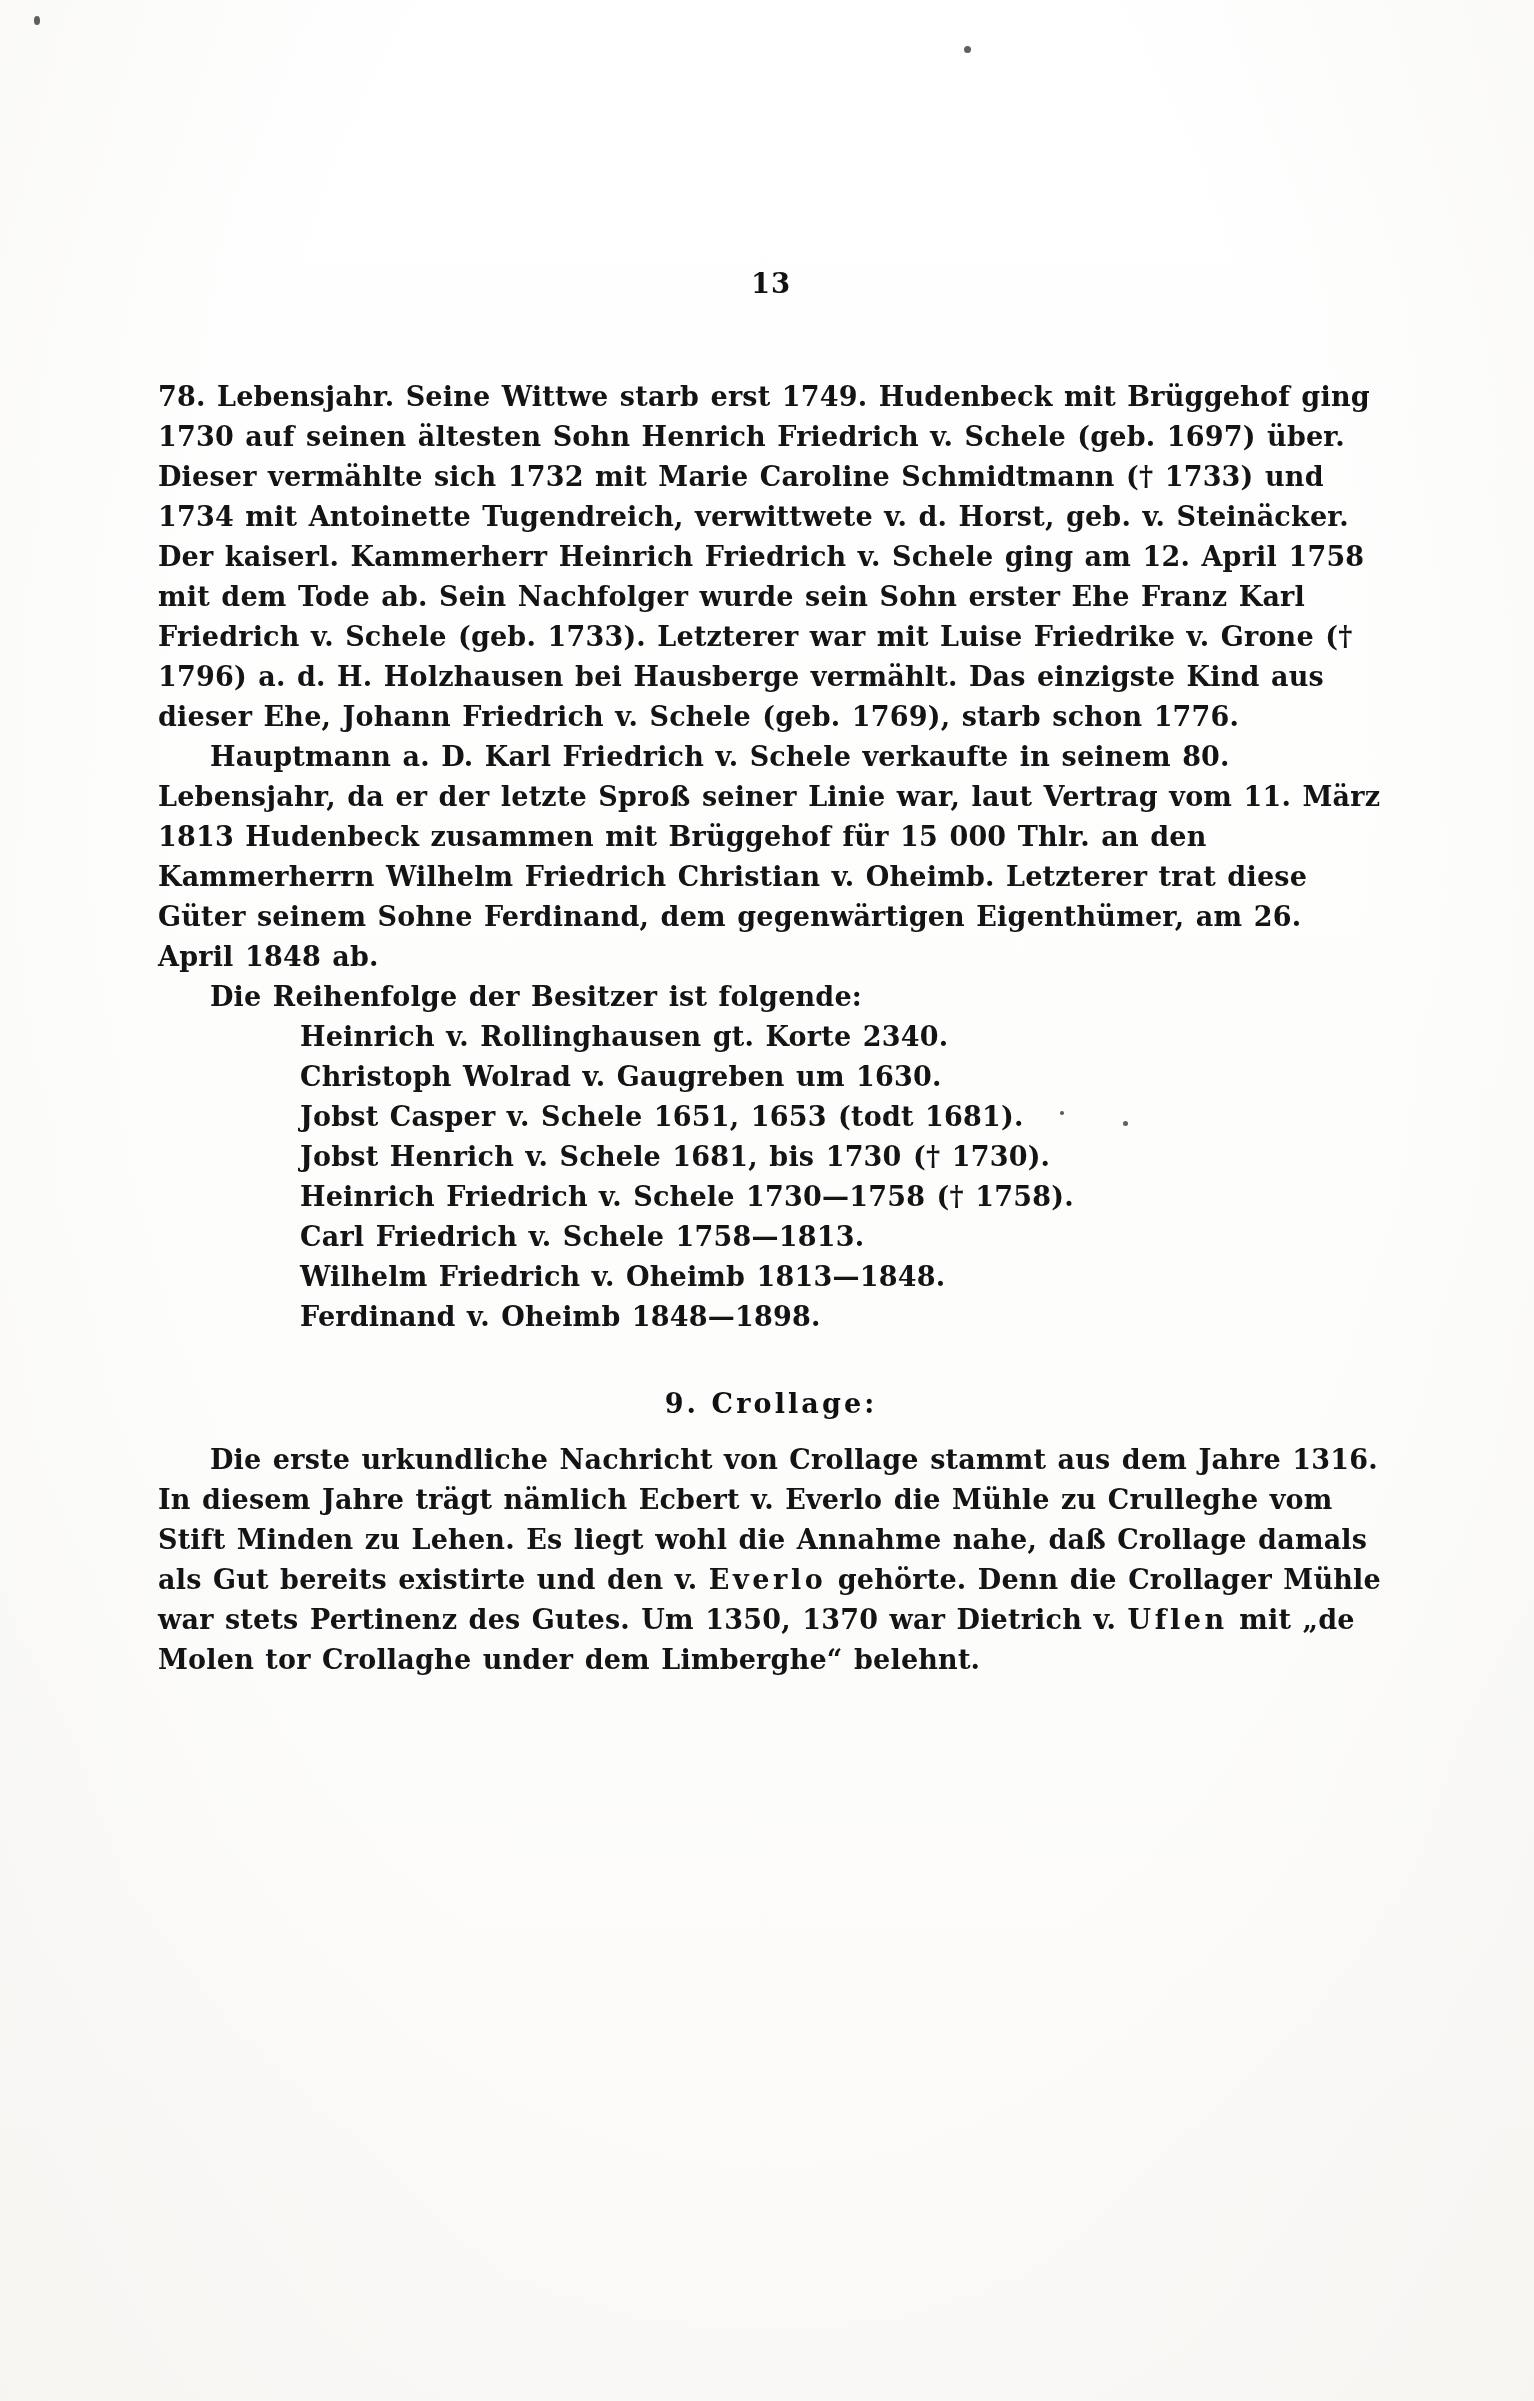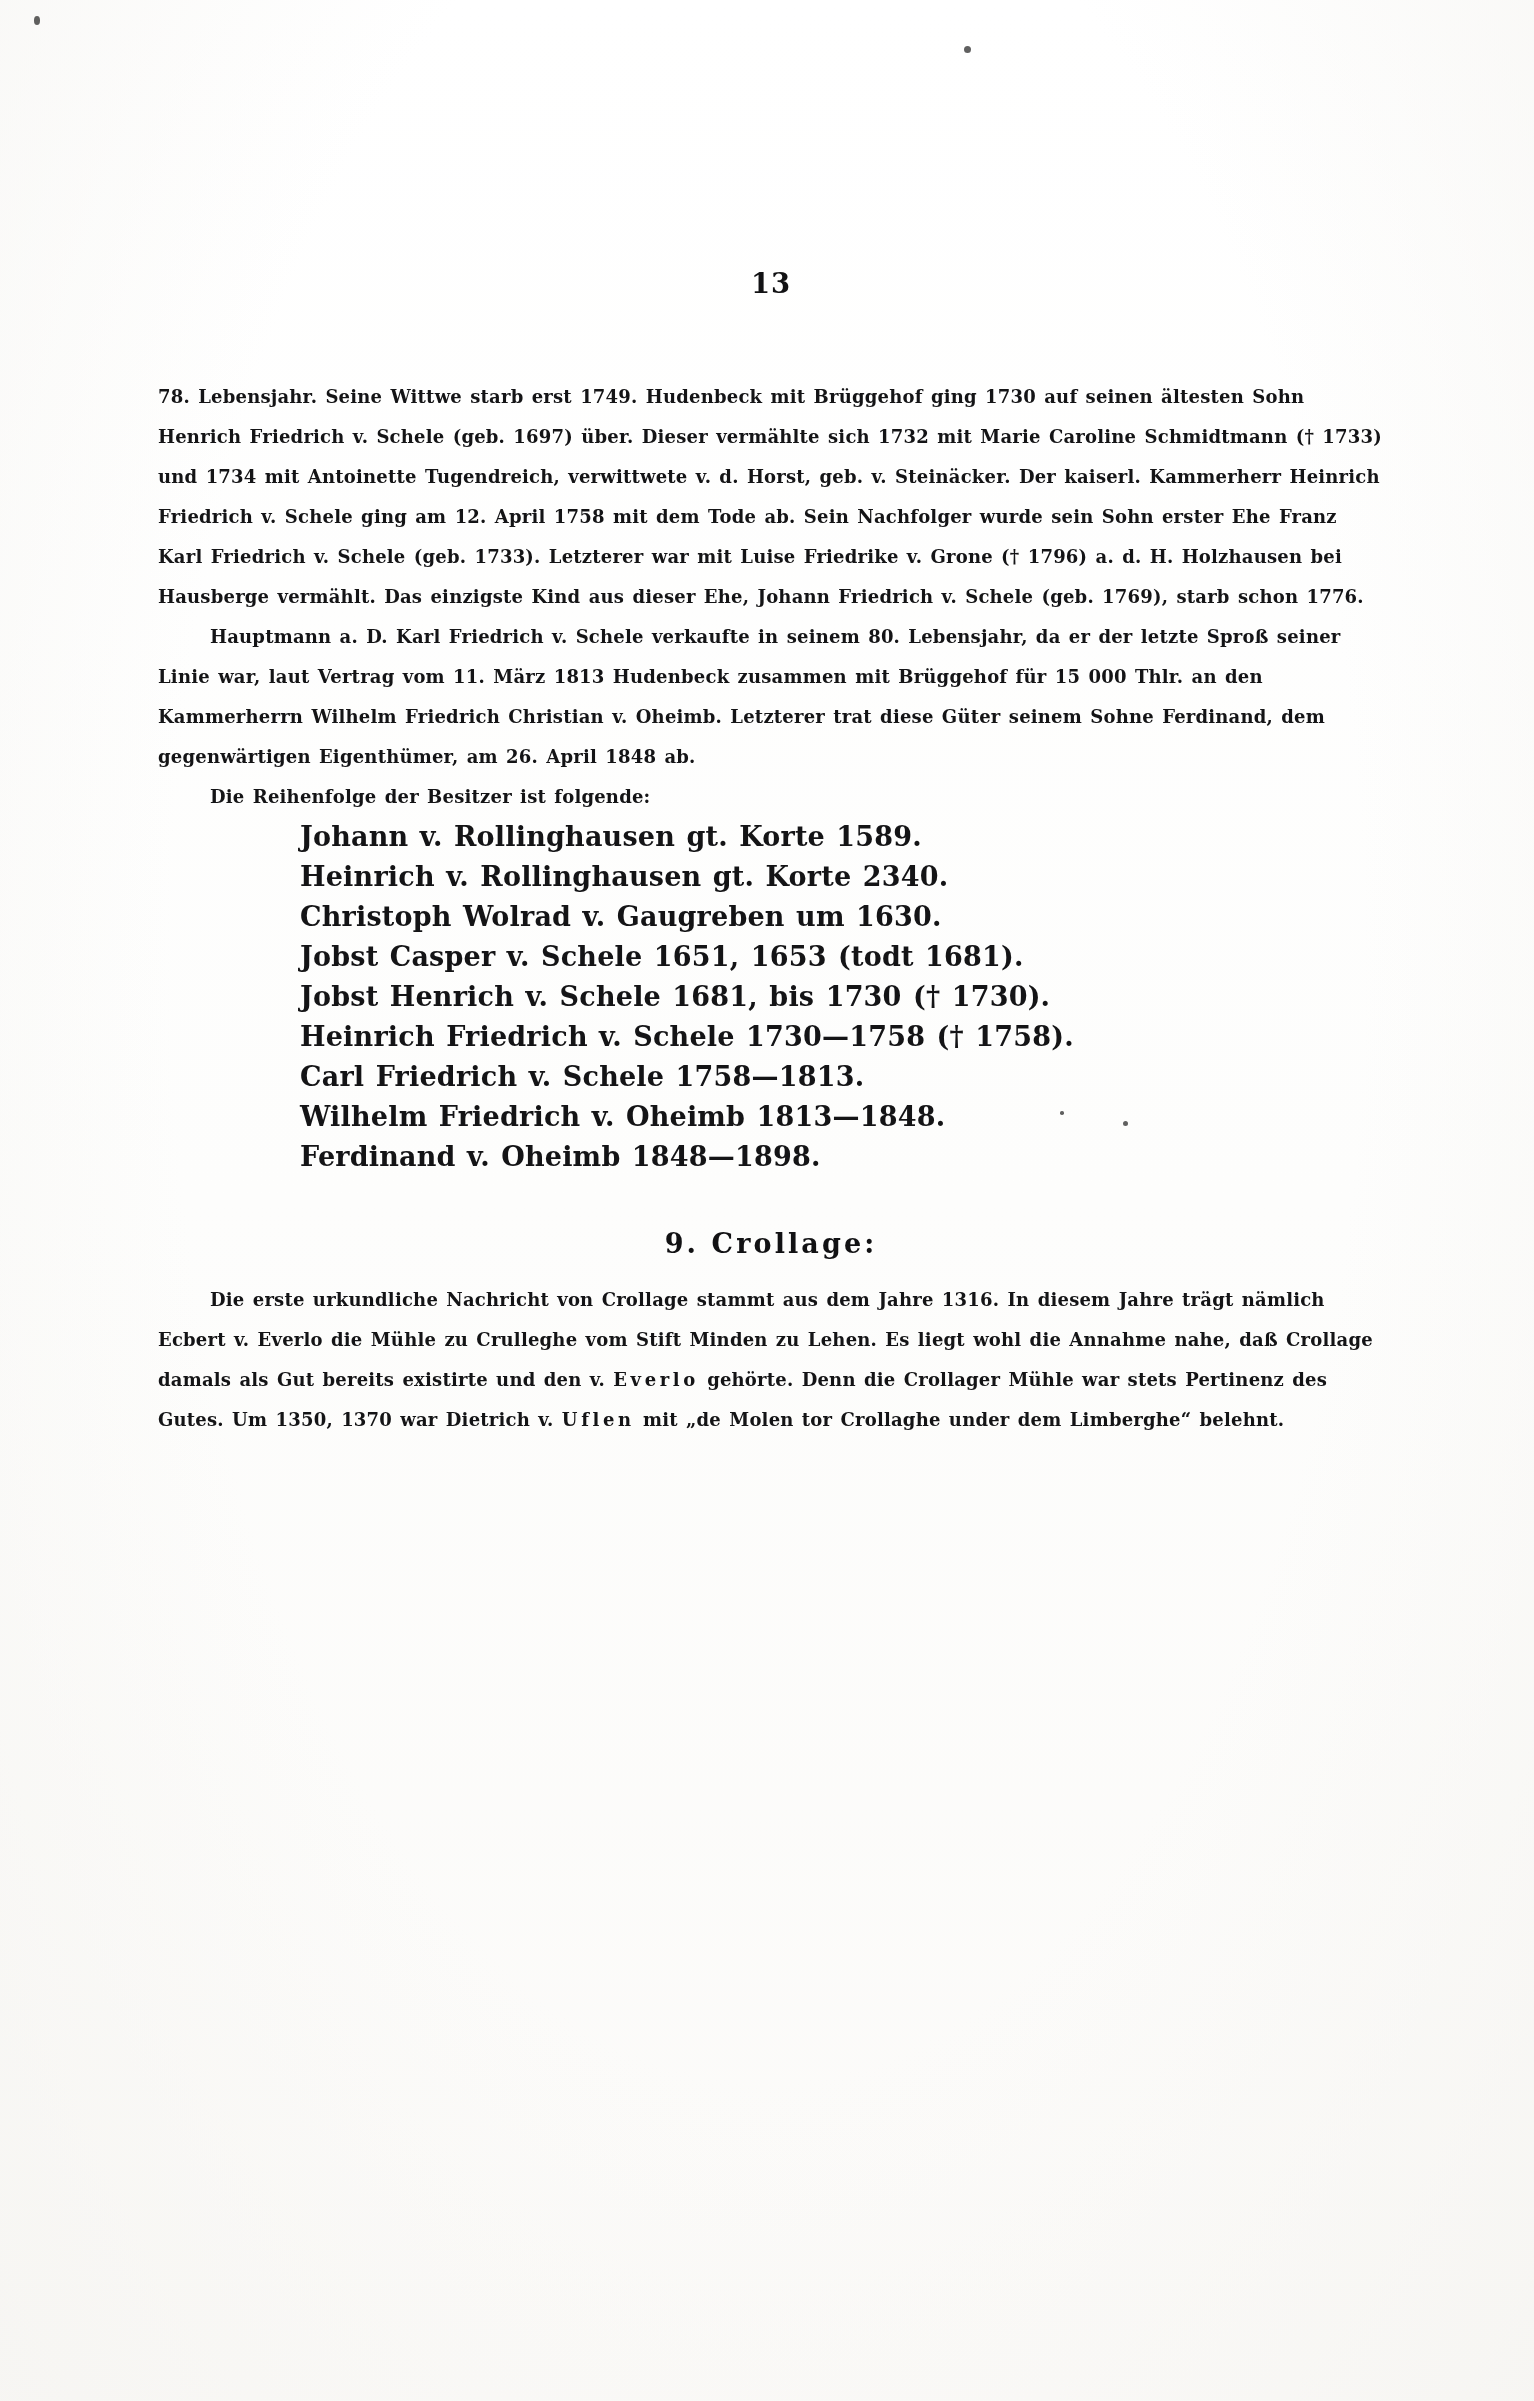--- a/index.html
+++ b/index.html
@@ -60,21 +60,21 @@
   
   .fraktur {
     font-family: "DejaVu Serif", "Liberation Serif", serif;
     font-weight: 700;
     color: #121214;
     -webkit-font-smoothing: none;
   }
 
   p.para {
     margin: 0;
-    font-size: 18px;
+    font-size: 27px;
     line-height: 40px;
     text-align: justify;
     text-justify: inter-word;
     color: #141416;
     font-weight: 600;
     letter-spacing: 0.2px;
     word-spacing: 1.8px;
     font-family: "DejaVu Serif", "Liberation Serif", serif;
   }
   p.para.indent {
@@ -131,21 +131,20 @@
 
     <div class="folio fraktur">13</div>
 
     <p class="para lastline-left">78. Lebensjahr. Seine Wittwe starb erst 1749. Hudenbeck mit Brüggehof ging 1730 auf seinen ältesten Sohn Henrich Friedrich v. Schele (geb. 1697) über. Dieser vermählte sich 1732 mit Marie Caroline Schmidtmann († 1733) und 1734 mit Antoinette Tugendreich, verwittwete v. d. Horst, geb. v. Steinäcker. Der kaiserl. Kammerherr Heinrich Friedrich v. Schele ging am 12. April 1758 mit dem Tode ab. Sein Nachfolger wurde sein Sohn erster Ehe Franz Karl Friedrich v. Schele (geb. 1733). Letzterer war mit Luise Friedrike v. Grone († 1796) a. d. H. Holzhausen bei Hausberge vermählt. Das einzigste Kind aus dieser Ehe, Johann Friedrich v. Schele (geb. 1769), starb schon 1776.</p>
 
     <p class="para indent lastline-left">Hauptmann a. D. Karl Friedrich v. Schele verkaufte in seinem 80. Lebensjahr, da er der letzte Sproß seiner Linie war, laut Vertrag vom 11. März 1813 Hudenbeck zusammen mit Brüggehof für 15 000 Thlr. an den Kammerherrn Wilhelm Friedrich Christian v. Oheimb. Letzterer trat diese Güter seinem Sohne Ferdinand, dem gegenwärtigen Eigenthümer, am 26. April 1848 ab.</p>
 
     <p class="para indent lastline-left">Die Reihenfolge der Besitzer ist folgende:</p>
 
     <ul class="list">
-      <li>Johann v. Rollinghausen gt. Korte 1589.</li>
       <li>Heinrich v. Rollinghausen gt. Korte 2340.</li>
       <li>Christoph Wolrad v. Gaugreben um 1630.</li>
       <li>Jobst Casper v. Schele 1651, 1653 (todt 1681).</li>
       <li>Jobst Henrich v. Schele 1681, bis 1730 († 1730).</li>
       <li>Heinrich Friedrich v. Schele 1730—1758 († 1758).</li>
       <li>Carl Friedrich v. Schele 1758—1813.</li>
       <li>Wilhelm Friedrich v. Oheimb 1813—1848.</li>
       <li>Ferdinand v. Oheimb 1848—1898.</li>
     </ul>
 

